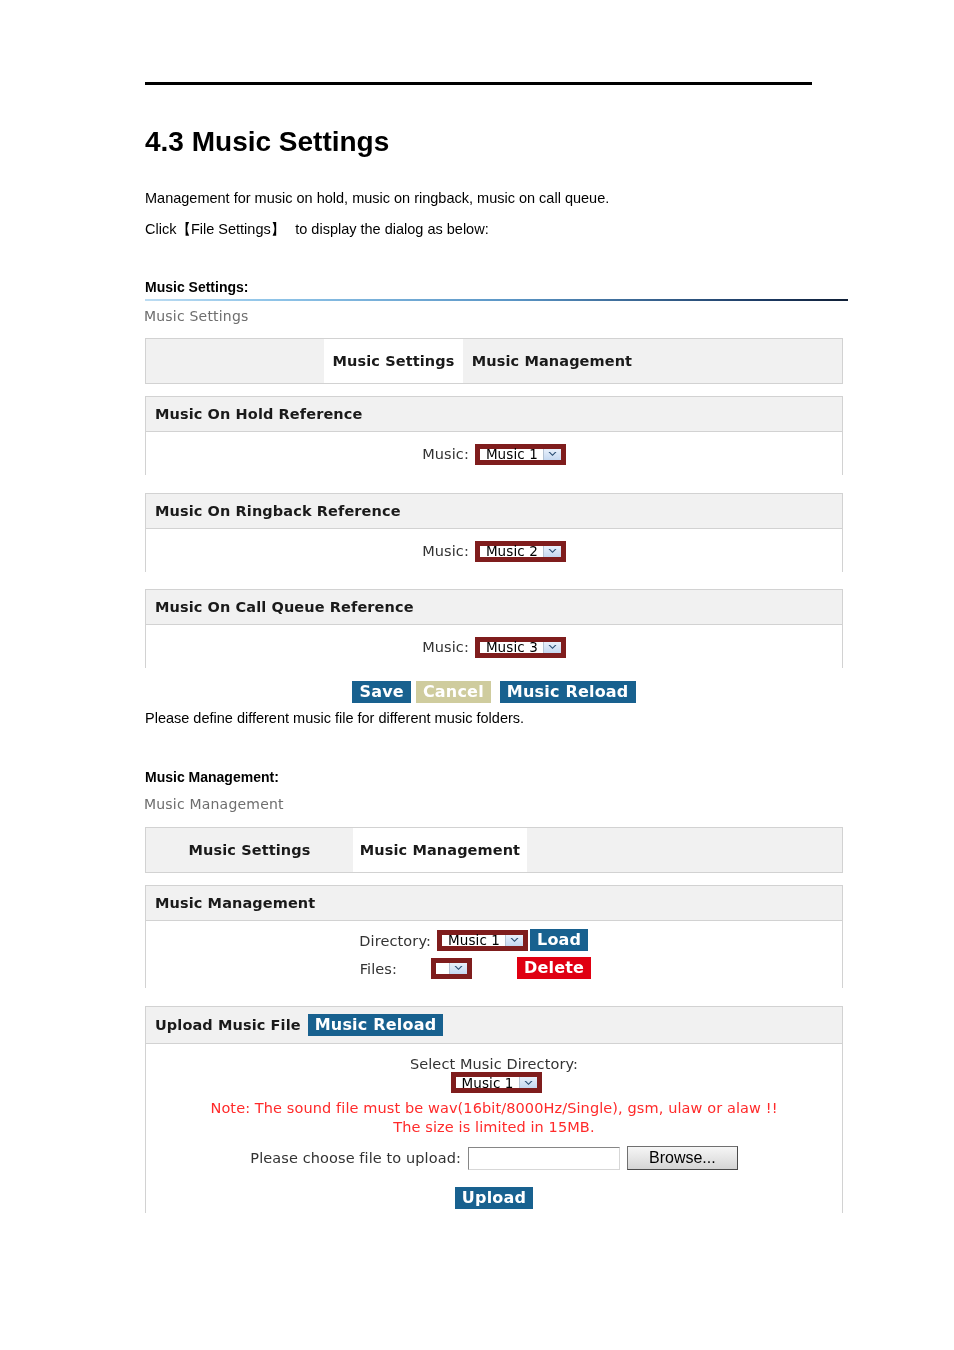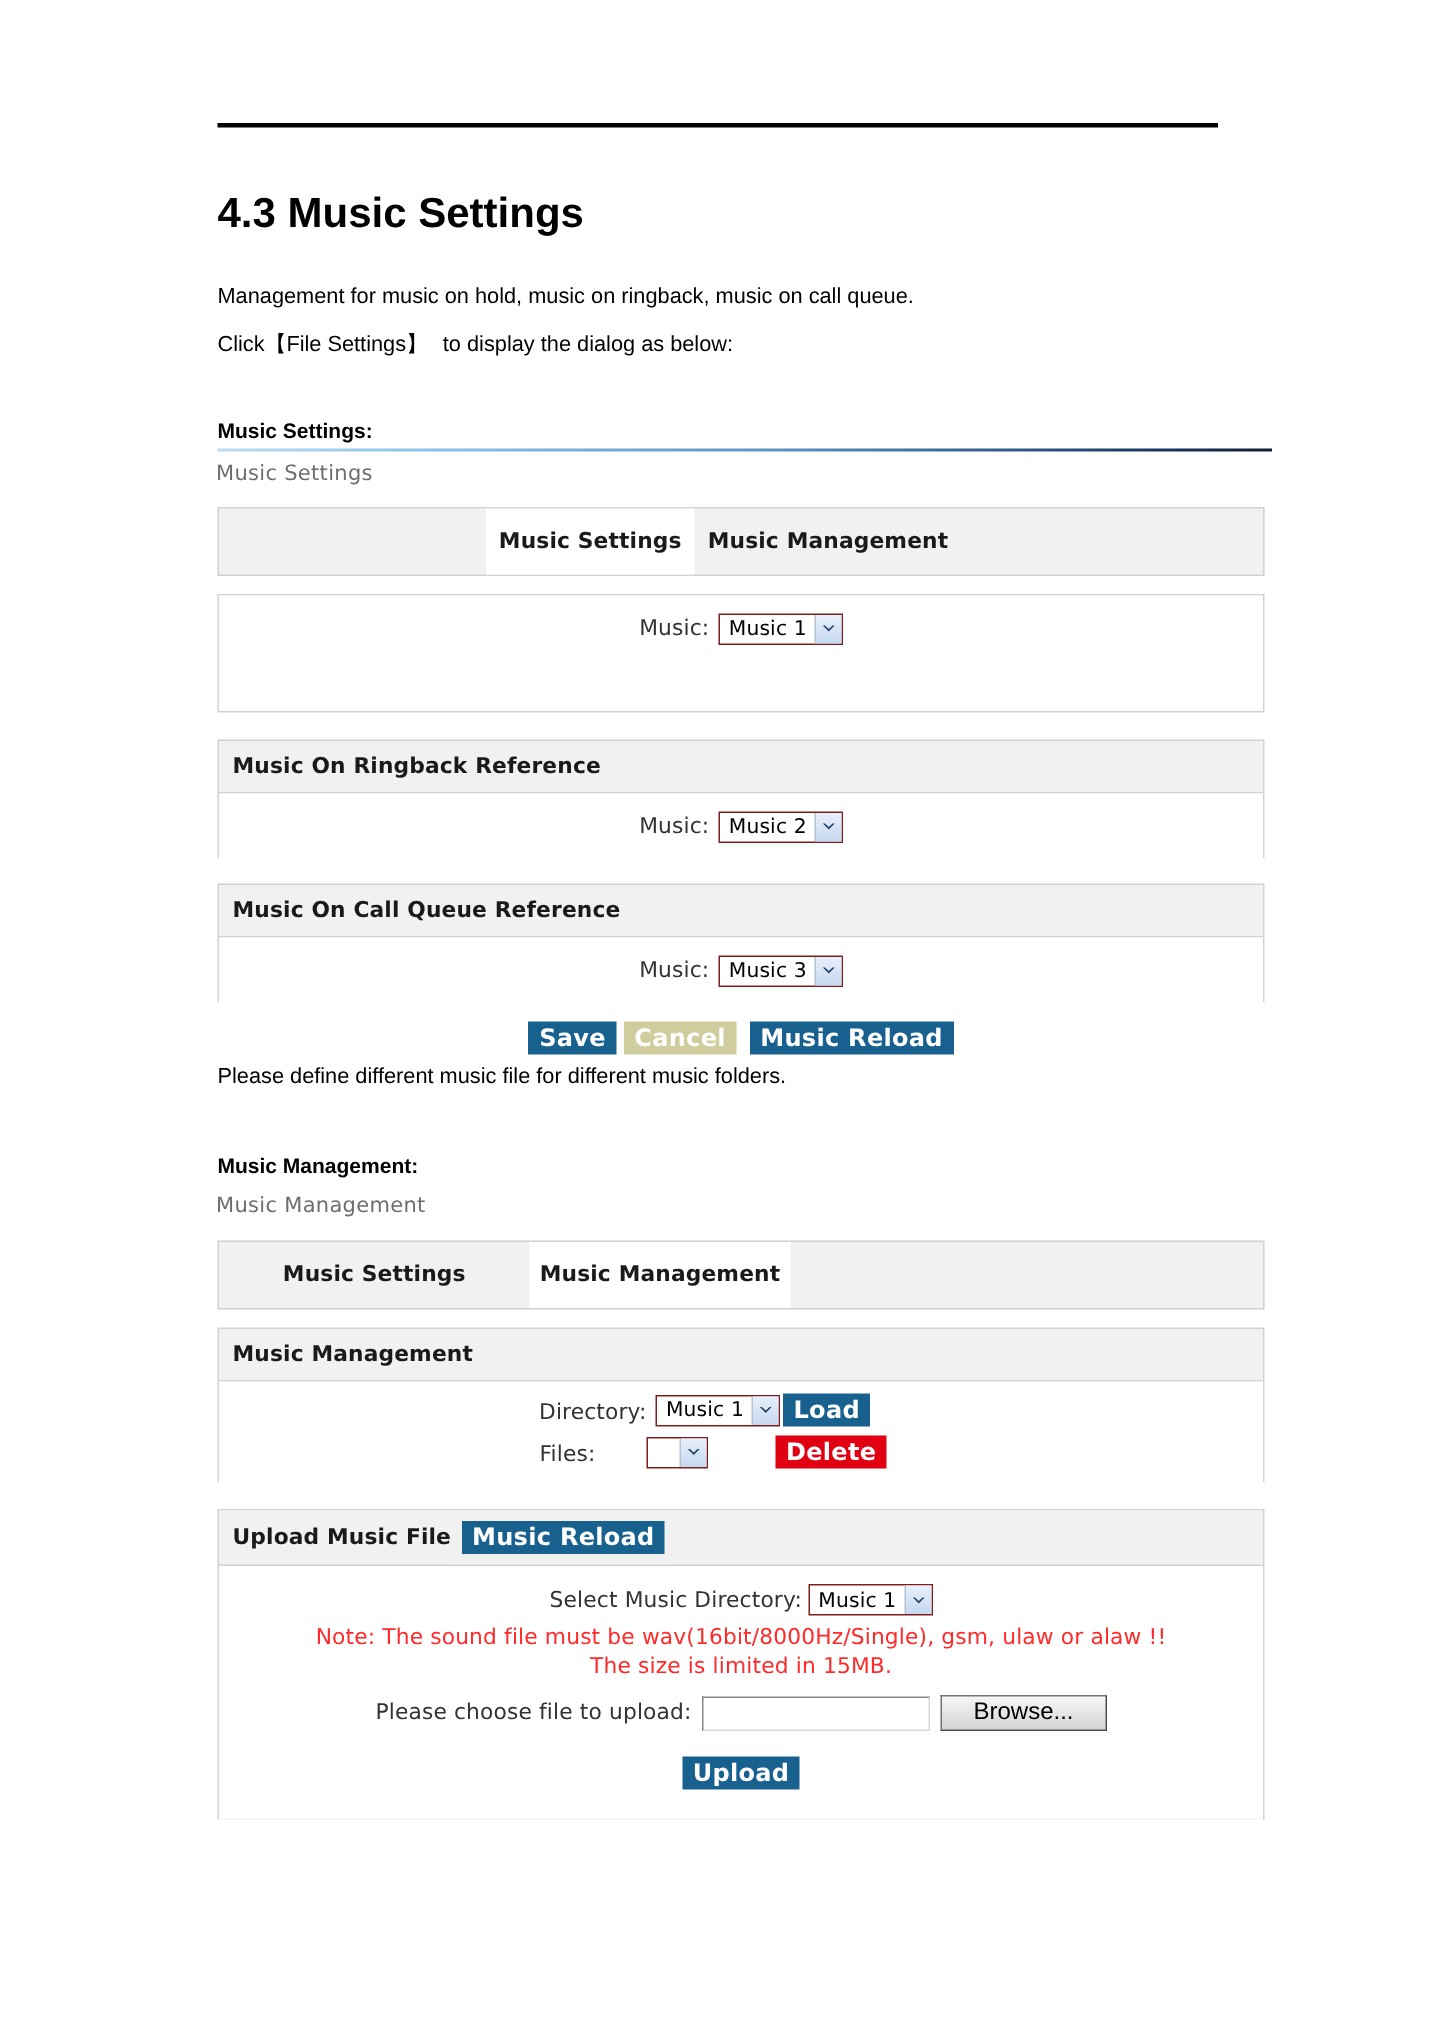--- a/index.html
+++ b/index.html
@@ -154,21 +154,21 @@
   .field-label {
     font-size: 14.5px;
     color: #333333;
     letter-spacing: 0.1px;
   }
 
   
   .select {
     display: inline-flex;
     align-items: stretch;
-    border: 1px solid #7f1d1d;
+    border: 5px solid #7f1d1d;
     background: #ffffff;
     height: 21px;
     box-sizing: border-box;
     margin-left: 6px;
     vertical-align: middle;
   }
   .select .sel-text {
     display: flex;
     align-items: center;
     padding: 0 5px 0 6px;
@@ -265,20 +265,21 @@
   <div class="caption" id="caption-settings">Music Settings</div>
 
   <div class="panel tabbar" style="left:145px; top:338px; width:698px;">
     <div class="tab spacer" style="width:178px;"></div>
     <div class="tab active" style="width:139px;">Music Settings</div>
     <div class="tab" style="width:178px;">Music Management</div>
     <div class="tab spacer" style="flex:1;"></div>
   </div>
 
   <div class="panel block" style="left:145px; top:396px; width:698px; height:79px;">
+    <div class="block-head">Music On Hold Reference</div>
     <div class="block-body" style="height:44px;">
       <div class="field-row">
         <span class="field-label">Music:</span>
         <span class="select">
           <span class="sel-text">Music 1</span>
           <span class="sel-arrow">
             <svg width="9" height="6" viewBox="0 0 9 6">
                 <path d="M0.5 1 L4.5 5 L8.5 1 L7 1 L4.5 3.4 L2 1 Z" fill="#24486e"></path>
               </svg>
           </span>
@@ -374,21 +375,21 @@
     </div>
   </div>
 
   <div class="panel block" style="left:145px; top:1006px; width:698px; height:207px;">
     <div class="block-head" style="height:36px;">
       <span>Upload Music File</span>
       <span class="btn btn-blue" style="margin-left:7px;">Music Reload</span>
     </div>
     <div class="block-body" style="height:169px; display:block; padding-top:12px; box-sizing:border-box;">
 
-      <div style="display:flex; align-items:center; justify-content:center;">
+      <div style="display:flex; align-items:center; justify-content:center;flex-direction:column;">
         <span class="field-label">Select Music Directory:</span>
         <span class="select" style="margin-left:4px;">
           <span class="sel-text">Music 1</span>
           <span class="sel-arrow">
             <svg width="9" height="6" viewBox="0 0 9 6">
                 <path d="M0.5 1 L4.5 5 L8.5 1 L7 1 L4.5 3.4 L2 1 Z" fill="#24486e"></path>
               </svg>
           </span>
         </span>
       </div>

